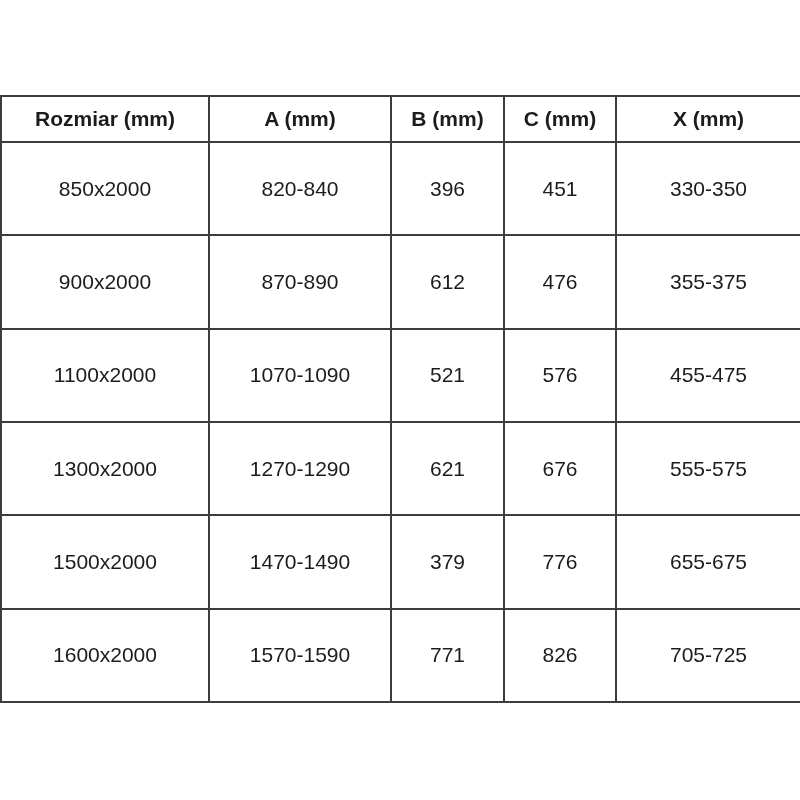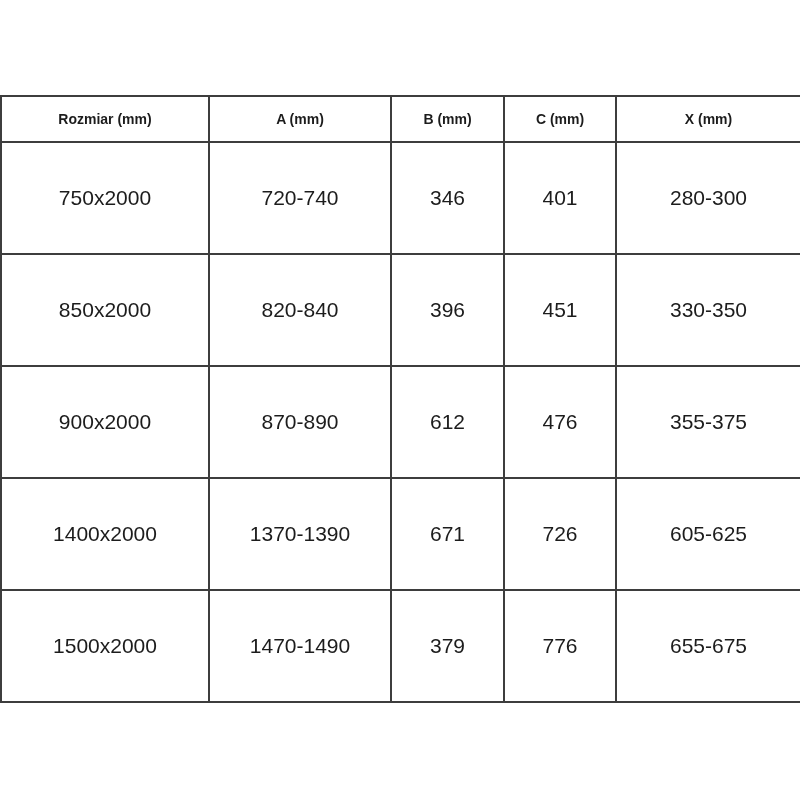--- a/index.html
+++ b/index.html
@@ -37,21 +37,21 @@
     vertical-align: middle;
     color: #1c1c1c;
     font-size: 21px;
     padding: 0;
     height: 44px;
     white-space: nowrap;
     overflow: hidden;
   }
   table.size-table th {
     font-weight: bold;
-    font-size: 14px;
+    font-size: 21px;
   }
   col.c-rozmiar { width: 208px; }
   col.c-a       { width: 182px; }
   col.c-b       { width: 113px; }
   col.c-c       { width: 112px; }
   col.c-x       { width: 185px; }
 </style>
 </head>
 <body>
 
@@ -69,50 +69,57 @@
         <tr>
             <th>Rozmiar (mm)</th>
             <th>A (mm)</th>
             <th>B (mm)</th>
             <th>C (mm)</th>
             <th>X (mm)</th>
           </tr>
       </thead>
       <tbody>
           <tr>
-            <td>750x2000</td>
-            <td>720-740</td>
-            <td>346</td>
-            <td>401</td>
-            <td>280-300</td>
-          </tr>
-          <tr>
             <td>850x2000</td>
             <td>820-840</td>
             <td>396</td>
             <td>451</td>
             <td>330-350</td>
           </tr>
           <tr>
             <td>900x2000</td>
             <td>870-890</td>
             <td>612</td>
             <td>476</td>
             <td>355-375</td>
           </tr>
           <tr>
-            <td>1400x2000</td>
-            <td>1370-1390</td>
-            <td>671</td>
-            <td>726</td>
-            <td>605-625</td>
+            <td>1100x2000</td>
+            <td>1070-1090</td>
+            <td>521</td>
+            <td>576</td>
+            <td>455-475</td>
+          </tr>
+          <tr>
+            <td>1300x2000</td>
+            <td>1270-1290</td>
+            <td>621</td>
+            <td>676</td>
+            <td>555-575</td>
           </tr>
           <tr>
             <td>1500x2000</td>
             <td>1470-1490</td>
             <td>379</td>
             <td>776</td>
             <td>655-675</td>
           </tr>
+          <tr>
+            <td>1600x2000</td>
+            <td>1570-1590</td>
+            <td>771</td>
+            <td>826</td>
+            <td>705-725</td>
+          </tr>
         </tbody>
     </table>
   </div>
 </div>
 
 </body></html>

